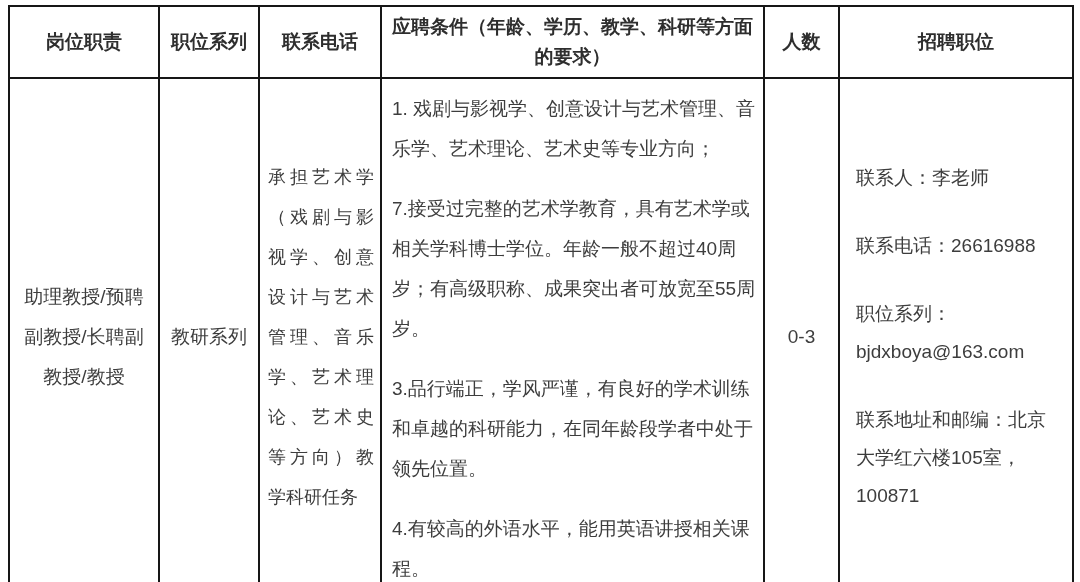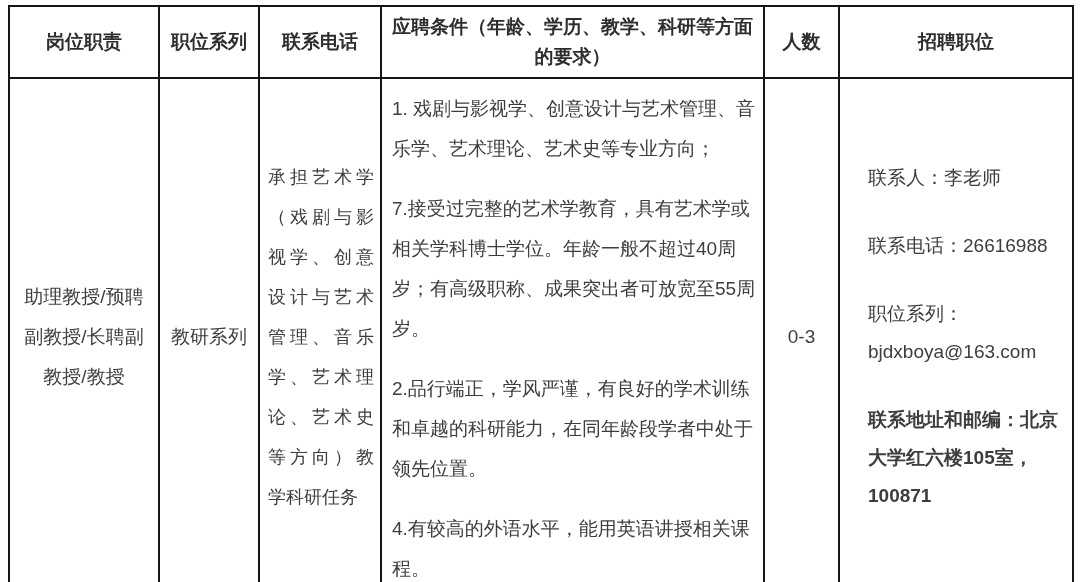--- a/index.html
+++ b/index.html
@@ -67,22 +67,22 @@
     font-size: 19px;
     padding: 2px;
   }
   td.cell-contact {
     vertical-align: middle;
     font-size: 19px;
     line-height: 38px;
     padding: 6px 8px 6px 12px;
     text-align: left;
   }
-  td.cell-contact p { margin: 0 0 30px 16px; }
-  td.cell-contact p:last-child { margin-bottom: 0; font-weight: bold; }
+  td.cell-contact p { margin: 0 0 30px 4px; }
+  td.cell-contact p:last-child { margin-bottom: 0; }
 </style>
 </head>
 <body>
 
 <table class="recruit-table">
   <colgroup>
     <col style="width:150px">
     <col style="width:100px">
     <col style="width:122px">
     <col style="width:383px">
@@ -100,21 +100,21 @@
     </tr>
   </thead>
   <tbody>
     <tr>
       <td class="cell-position">助理教授/预聘副教授/长聘副教授/教授</td>
       <td class="cell-series">教研系列</td>
       <td class="cell-duties">承担艺术学（戏剧与影视学、创意设计与艺术管理、音乐学、艺术理论、艺术史等方向）教学科研任务</td>
       <td class="cell-requirements">
         <p>1. 戏剧与影视学、创意设计与艺术管理、音乐学、艺术理论、艺术史等专业方向；</p>
         <p>7.接受过完整的艺术学教育，具有艺术学或相关学科博士学位。年龄一般不超过40周岁；有高级职称、成果突出者可放宽至55周岁。</p>
-        <p>2.品行端正，学风严谨，有良好的学术训练和卓越的科研能力，在同年龄段学者中处于领先位置。</p>
+        <p>3.品行端正，学风严谨，有良好的学术训练和卓越的科研能力，在同年龄段学者中处于领先位置。</p>
         <p>4.有较高的外语水平，能用英语讲授相关课程。</p>
       </td>
       <td class="cell-headcount">0-3</td>
       <td class="cell-contact">
         <p>联系人：李老师</p>
         <p>联系电话：26616988</p>
         <p><span>职位系列：</span><span>bjdxboya@163.com</span></p>
         <p>联系地址和邮编：北京大学红六楼105室，100871</p>
       </td>
     </tr>

